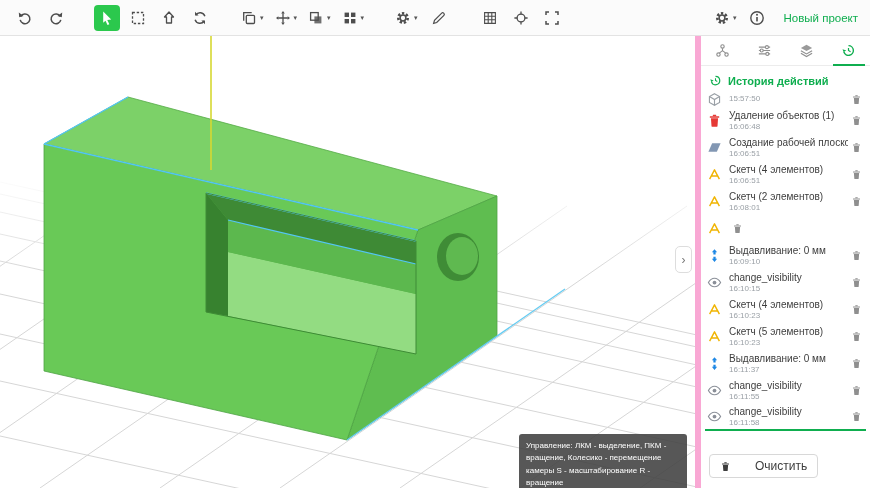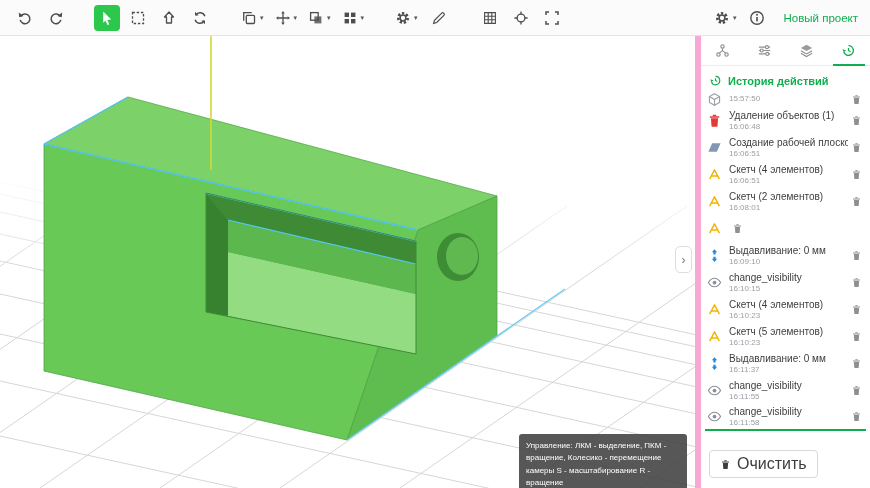--- a/index.html
+++ b/index.html
@@ -47,22 +47,22 @@
   .hrow.clipped{height:15px;overflow:hidden;padding-bottom:1px}
   .hrow.selected{border-bottom:2px solid var(--accent,#0fae4f)}
   .hicon{width:15px;height:15px;flex:0 0 15px;margin-right:7px}
   .htxt{flex:1;min-width:0;line-height:1.15}
   .hlabel{font-size:10px;color:#3d3d3d;white-space:nowrap;overflow:hidden}
   .htime{font-size:8px;color:#9aa0a6}
   .hdel{border:none;background:none;color:#8f8f8f;width:16px;height:16px;padding:0;
     cursor:pointer;flex:0 0 16px;display:flex;align-items:center;justify-content:center}
   .hdel .icn{width:11px;height:11px}
   #clear-row{padding:6px 8px 10px;flex:0 0 auto}
-  #clear-btn{display:inline-flex;align-items:center;gap:6px;border:1px solid #d8d8d8;
-    background:#fff;border-radius:4px;padding:4px 10px;font-size:16px;color:#3d3d3d;cursor:pointer}
+  #clear-btn{display:inline-flex;align-items:center;gap:24px;border:1px solid #d8d8d8;
+    background:#fff;border-radius:4px;padding:4px 10px;font-size:12px;color:#3d3d3d;cursor:pointer}
   #clear-btn .icn{width:11px;height:11px}
 
   
   .ic-sketch{color:#f0b400}.ic-extrude{color:#1e88e5}.ic-trash-red{color:#e53935}
   .ic-plane{color:#7189a8}.ic-eye{color:#8a8f98}.ic-cube{color:#9aa0a6}
 </style>
 </head>
 <body>
 
 <svg width="0" height="0" style="position:absolute" aria-hidden="true">

